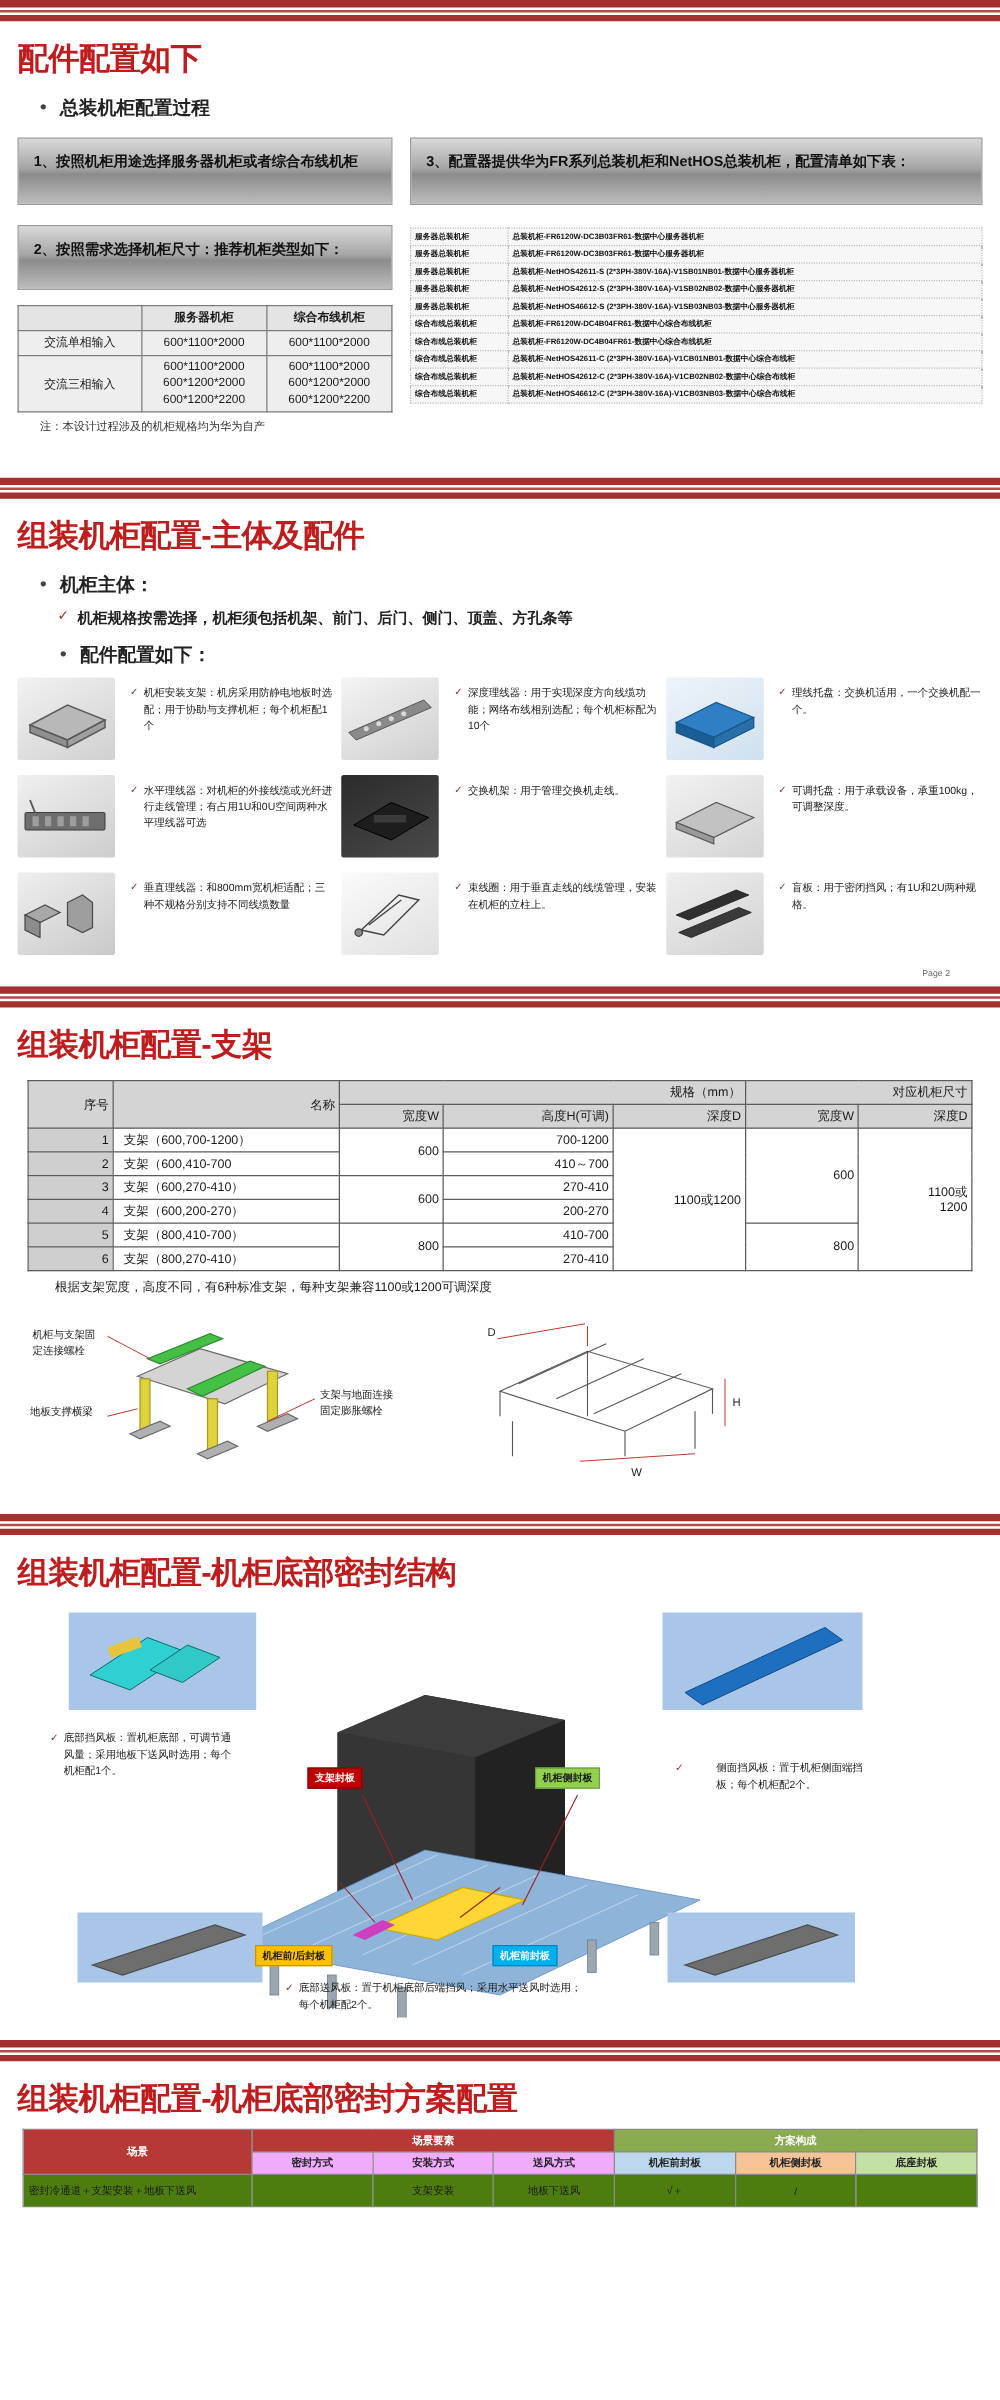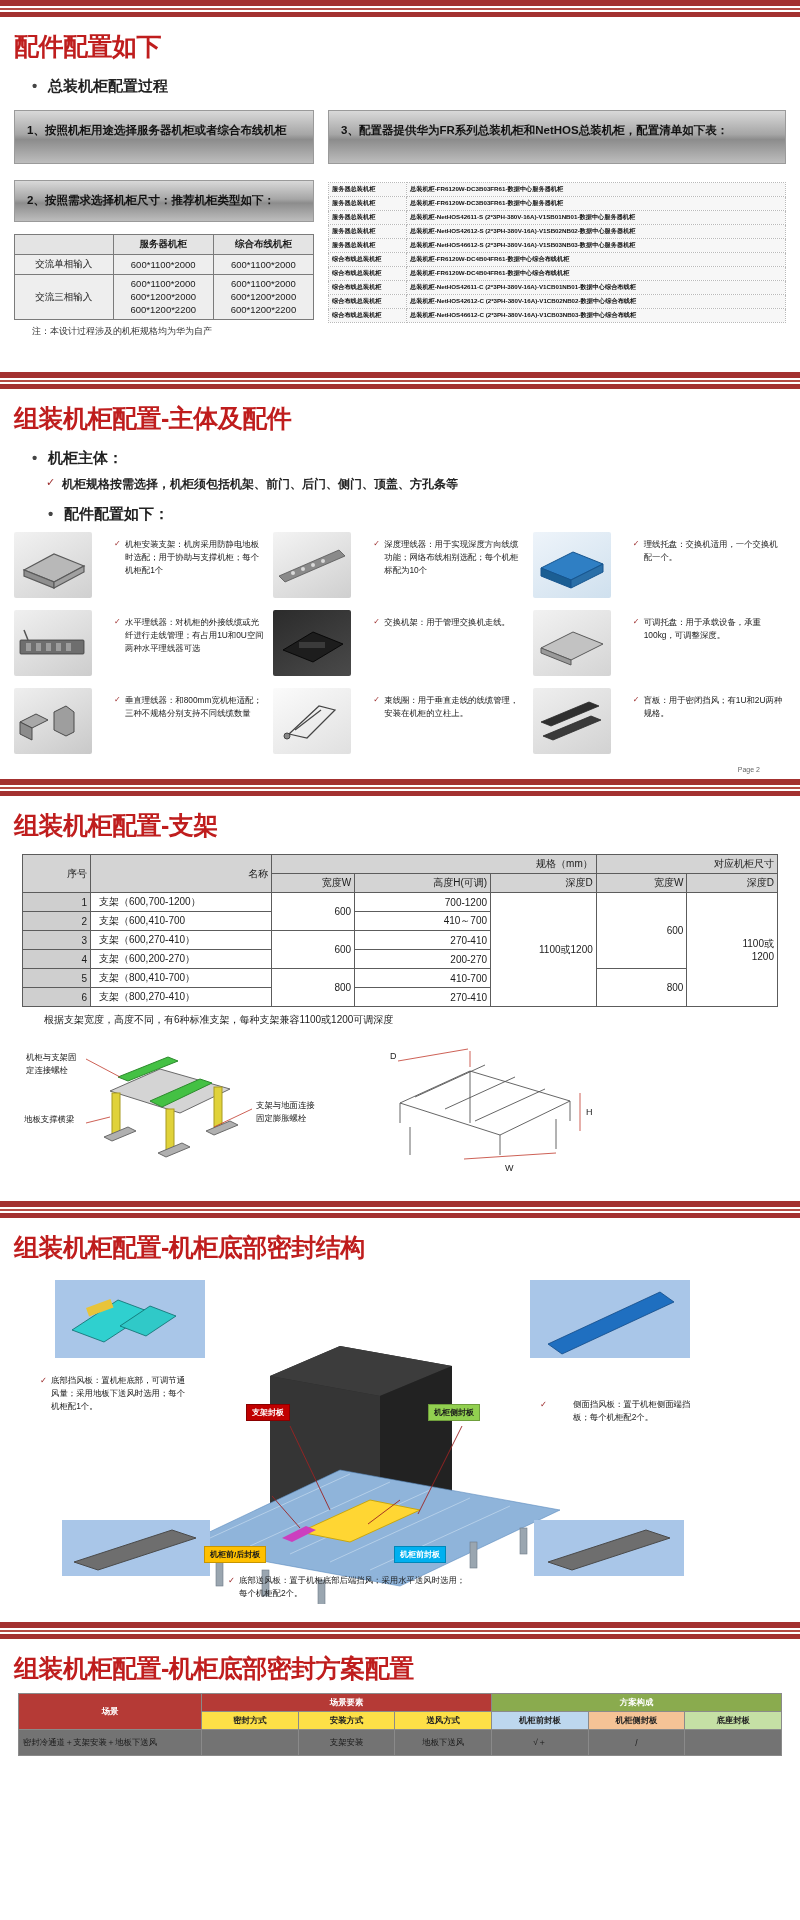--- a/index.html
+++ b/index.html
@@ -117,21 +117,21 @@
   table.list td.c1 { width: 78px; font-weight: bold; }
   table.list td.c2 { font-weight: bold; }
 
   
   .acc-grid {
     display: grid;
     grid-template-columns: repeat(3, 1fr);
     gap: 4px 6px;
     padding: 8px 14px 0 14px;
   }
-  .acc-cell { display: flex; gap: 22px; align-items: flex-start; min-height: 74px; }
+  .acc-cell { display: flex; gap: 12px; align-items: flex-start; min-height: 74px; }
   .acc-img {
     width: 78px; height: 66px; flex: 0 0 78px;
     border-radius: 2px;
     position: relative; overflow: hidden;
   }
   .acc-txt {
     font-size: 8.4px; line-height: 1.5; color: #1a1a1a;
     position: relative; padding-left: 11px; padding-top: 6px;
   }
   .acc-txt::before {
@@ -178,46 +178,46 @@
   table.seal { border-collapse: collapse; width: 100%; table-layout: fixed; }
   table.seal td, table.seal th {
     border: 1px solid #8a8a8a;
     font-size: 8.4px;
     padding: 3px 2px;
     text-align: center;
     vertical-align: middle;
   }
   .hd-red { background: #b53a36; color: #ffffff; font-weight: bold; }
   .hd-green { background: #8aab4e; color: #ffffff; font-weight: bold; }
-  .hd-yellow { background: #fde047; color: #222; }
+  .hd-yellow { background: #f0abfc; color: #222; }
   .hd-blue { background: #bdd7ee; color: #222; }
   .hd-orange { background: #f5c396; color: #222; }
   .hd-green2 { background: #c5e0a5; color: #222; }
-  .seal-body td { background: #737373; }
+  .seal-body td { background: #4d7c0f; }
   .seal-body td.scene { text-align: left; padding-left: 4px; }
 </style>
 </head>
 <body>
 
 <div class="page">
 
   <div class="slide" style="padding-bottom:6px;">
     <div class="band">
       <div class="b1"></div>
         <div class="b2"></div>
         <div class="b3"></div>
     </div>
     <div class="slide-title">配件配置如下</div>
 
     <div class="bullet-lvl1">总装机柜配置过程</div>
 
     <div class="s1-wrap">
       <div class="s1-left">
         <div class="procbox" style="height:54px;">1、按照机柜用途选择服务器机柜或者综合布线机柜</div>
-        <div class="procbox" style="height:42px;margin-top:16px;">2、按照需求选择机柜尺寸：推荐机柜类型如下：</div>
+        <div class="procbox" style="height:52px;margin-top:16px;">2、按照需求选择机柜尺寸：推荐机柜类型如下：</div>
 
         <table class="grid" style="margin-top:12px;">
           <tbody>
               <tr>
             <th style="width:33%;"></th>
             <th>服务器机柜</th>
             <th>综合布线机柜</th>
           </tr>
           <tr>
             <td>交流单相输入</td>

